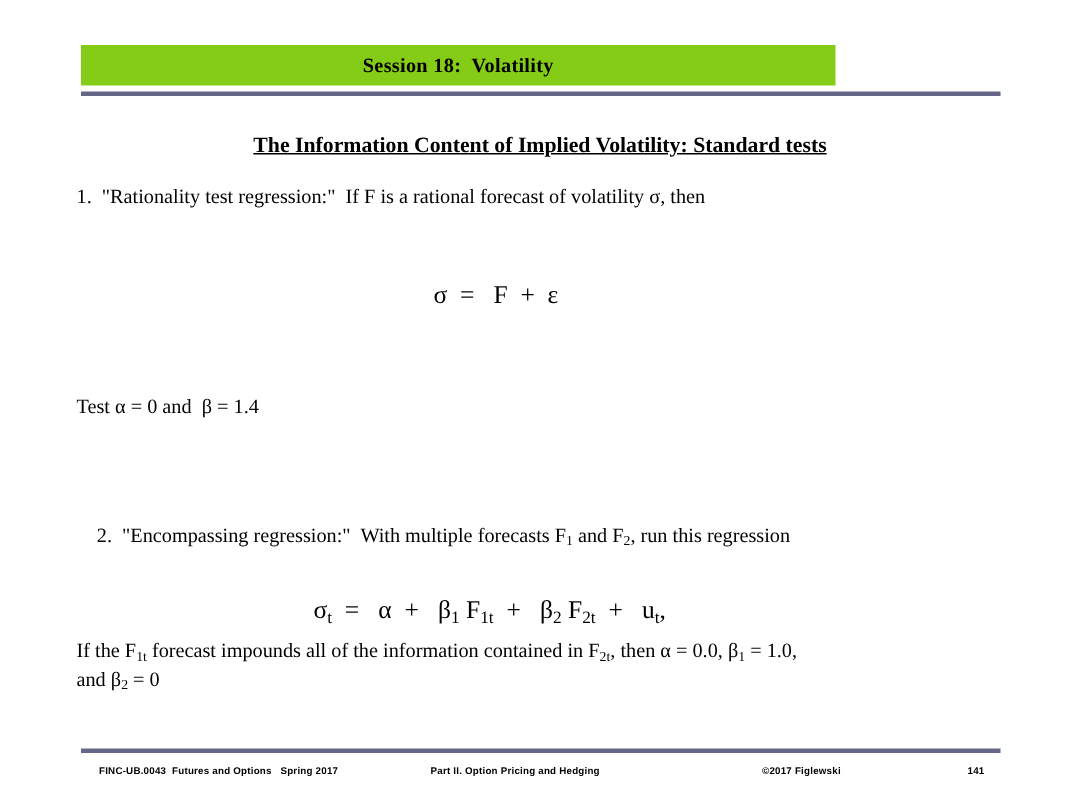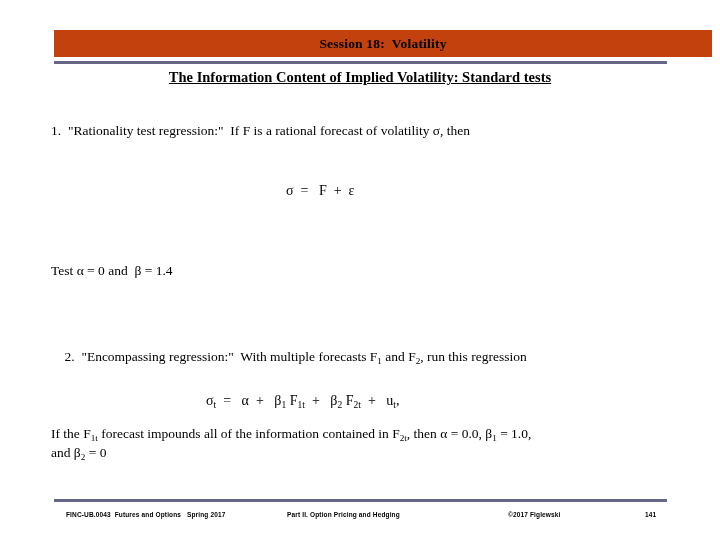--- a/index.html
+++ b/index.html
@@ -22,23 +22,23 @@
     left: 0; top: 0;
     width: 720px;
     height: 540px;
   }
 
   
   .title-banner {
     position: absolute;
     left: 54px;
     top: 30px;
-    width: 658px;
+    width: 503px;
     height: 27px;
-    background: #c2410c;
+    background: #84cc16;
     display: flex;
     align-items: center;
     justify-content: center;
   }
   .title-banner .title-text {
     font-size: 13.5px;
     font-weight: bold;
     letter-spacing: 0.2px;
     color: #000000;
     white-space: pre;
@@ -50,21 +50,21 @@
     top: 61px;
     width: 613px;
     height: 3px;
     background: #666688;
   }
 
   
   .subtitle {
     position: absolute;
     left: 0;
-    top: 68px;
+    top: 88px;
     width: 720px;
     text-align: center;
   }
   .subtitle .subtitle-text {
     font-size: 14.5px;
     font-weight: bold;
     text-decoration: underline;
     white-space: pre;
   }
 
@@ -76,21 +76,21 @@
     white-space: pre;
   }
   .body-para {
     position: absolute;
     font-size: 13.5px;
     line-height: 19px;
   }
 
   .eq {
     position: absolute;
-    font-size: 14px;
+    font-size: 17px;
     white-space: pre;
   }
 
   sub {
     font-size: 0.68em;
     vertical-align: -0.28em;
     line-height: 0;
   }
 
   .p1      { left: 51px;  top: 122px; }

